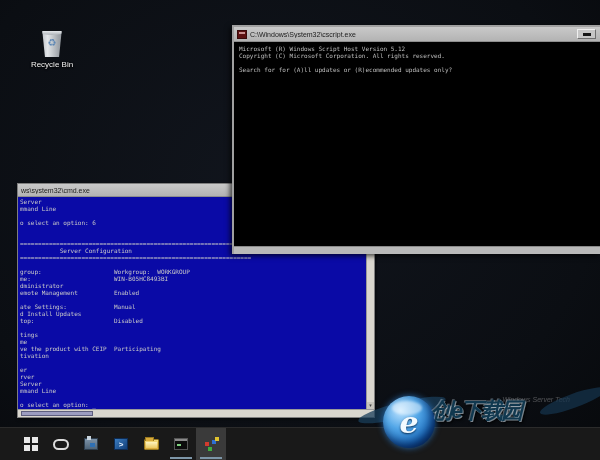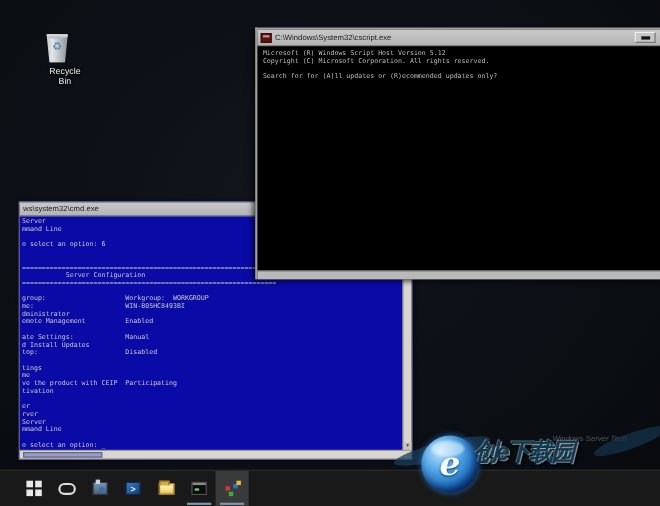--- a/index.html
+++ b/index.html
@@ -10,21 +10,21 @@
   #desktop { position:absolute; inset:0; background:radial-gradient(ellipse at 45% 40%, #11151d 0%, #0b0e13 70%, #07090c 100%); }
 
   
   #recycle-bin { position:absolute; left:26px; top:30px; width:52px; text-align:center; cursor:default; }
   .bin { width:22px; height:27px; margin:0 auto; position:relative;
          background:linear-gradient(90deg,#b9bdc2 0%,#e3e6e9 30%,#9fa4aa 80%,#8d9298 100%);
          clip-path:polygon(6% 4%, 94% 4%, 82% 100%, 18% 100%); }
   .bin::before { content:""; position:absolute; left:0; top:0; width:100%; height:5px;
          background:linear-gradient(#f2f4f6,#aeb3b9); border-radius:50%; }
   .bin .recycle-glyph { position:absolute; left:0; right:0; top:8px; font-size:10px; line-height:10px; color:#5d87b5; }
-  .bin-label { margin-top:3px; font-size:8px; color:#f2f2f2; text-shadow:0 1px 2px #000, 0 0 2px #000;margin-left:14px; }
+  .bin-label { margin-top:3px; font-size:8px; color:#f2f2f2; text-shadow:0 1px 2px #000, 0 0 2px #000; }
 
   
   .titlebar { background:linear-gradient(#c9c9c9,#b3b3b3); border-bottom:1px solid #8e8e8e;
               display:flex; align-items:center; position:relative; }
   .titlebar .title { font-size:7px; color:#1c1c1c; white-space:nowrap; overflow:hidden; }
   pre.console { font-family:"DejaVu Sans Mono", monospace; font-size:6px; line-height:7px;
                 white-space:pre; letter-spacing:0; }
 
   
   #cmd-window { position:absolute; left:17px; top:183px; width:358px; height:235px;

